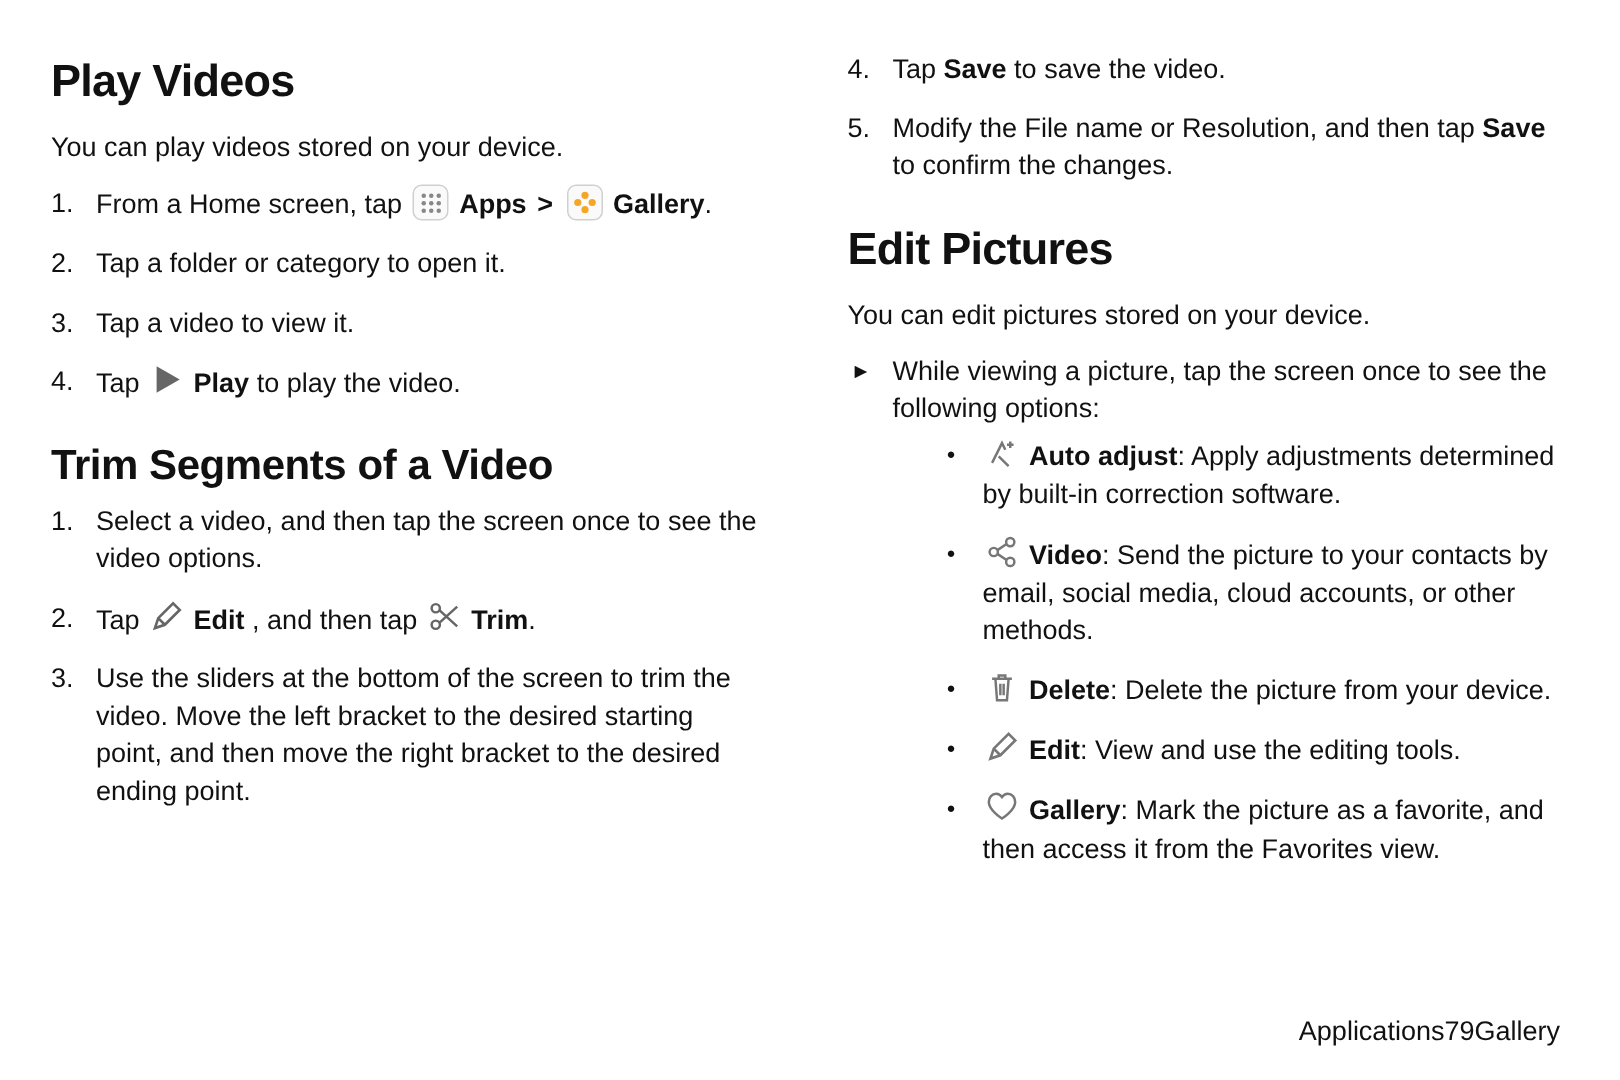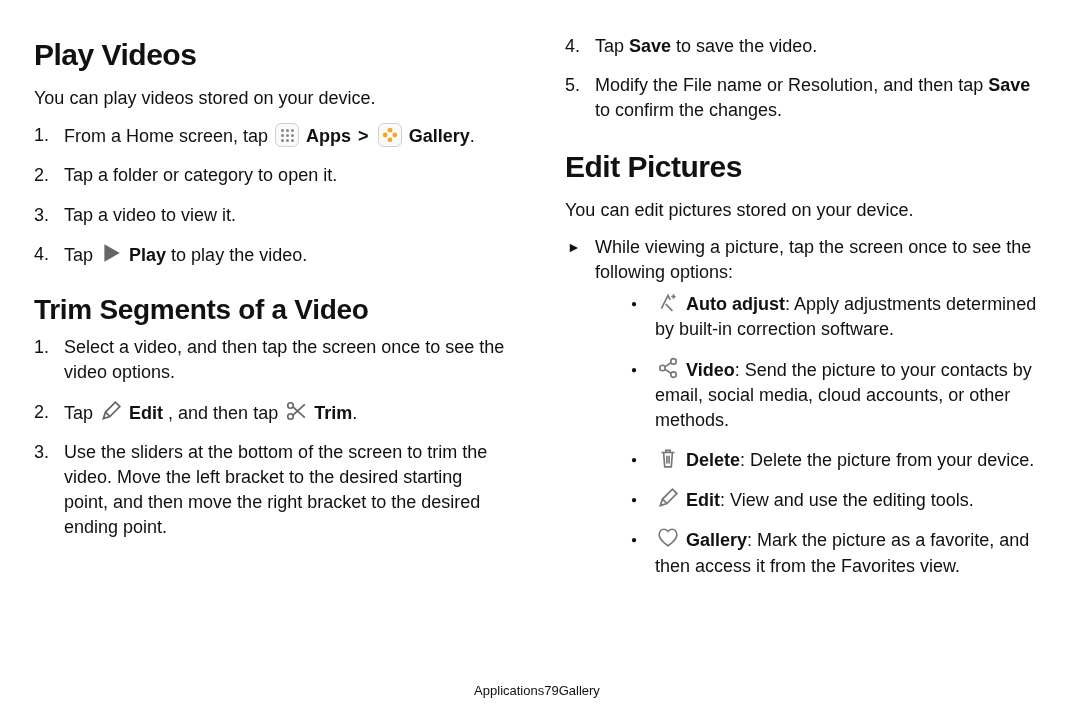--- a/index.html
+++ b/index.html
@@ -59,22 +59,22 @@
     line-height: 24px;
   }
   .nested { margin-left: 30px; margin-top: 6px; }
   b, strong { font-weight: 700; }
   .footer {
     position: absolute;
     bottom: 20px;
     left: 34px;
     right: 40px;
     display: flex;
-    justify-content: center;
-    font-size: 13px;
+    justify-content: flex-end;
+    font-size: 18px;
   }
   
   .icon {
     display: inline-block;
     vertical-align: -3px;
     width: 22px;
     height: 22px;
     margin: 0 2px;
   }
   .icon-box {

